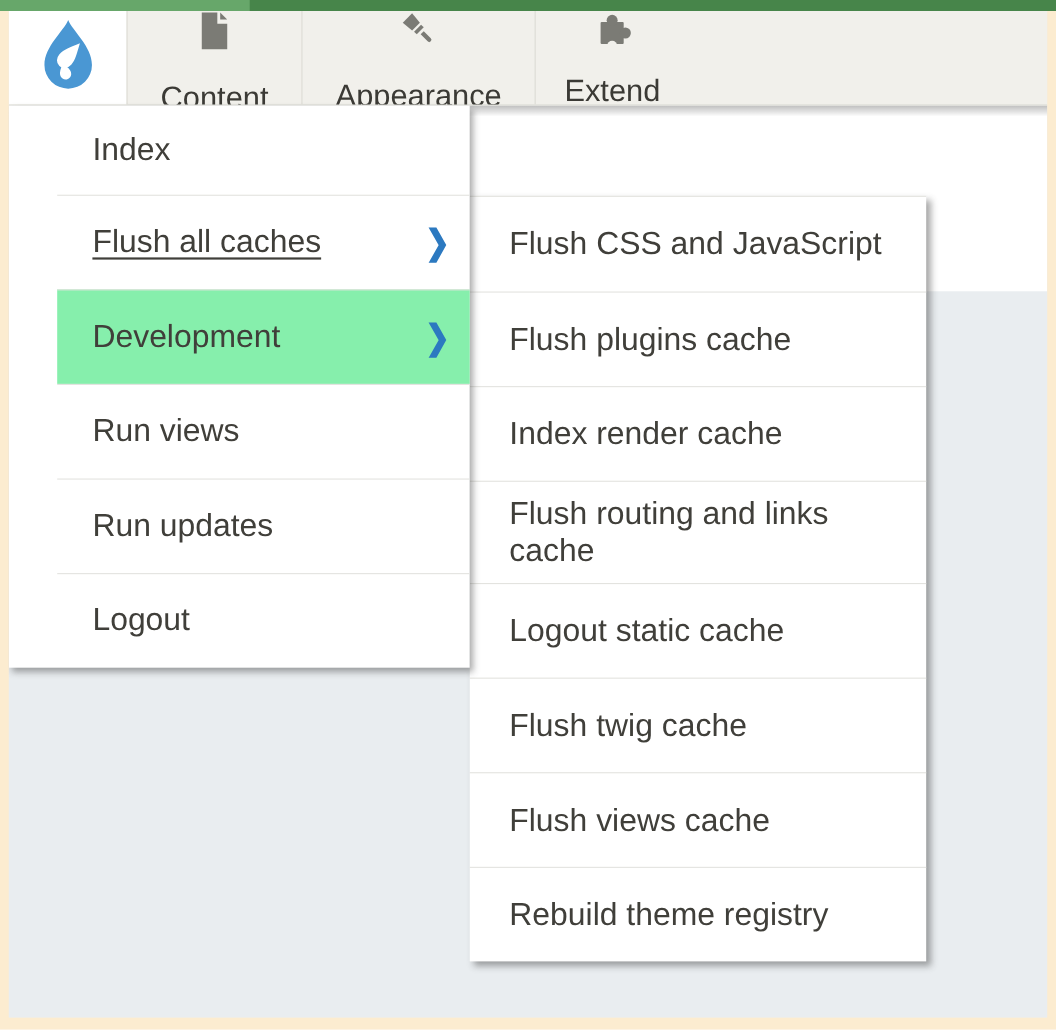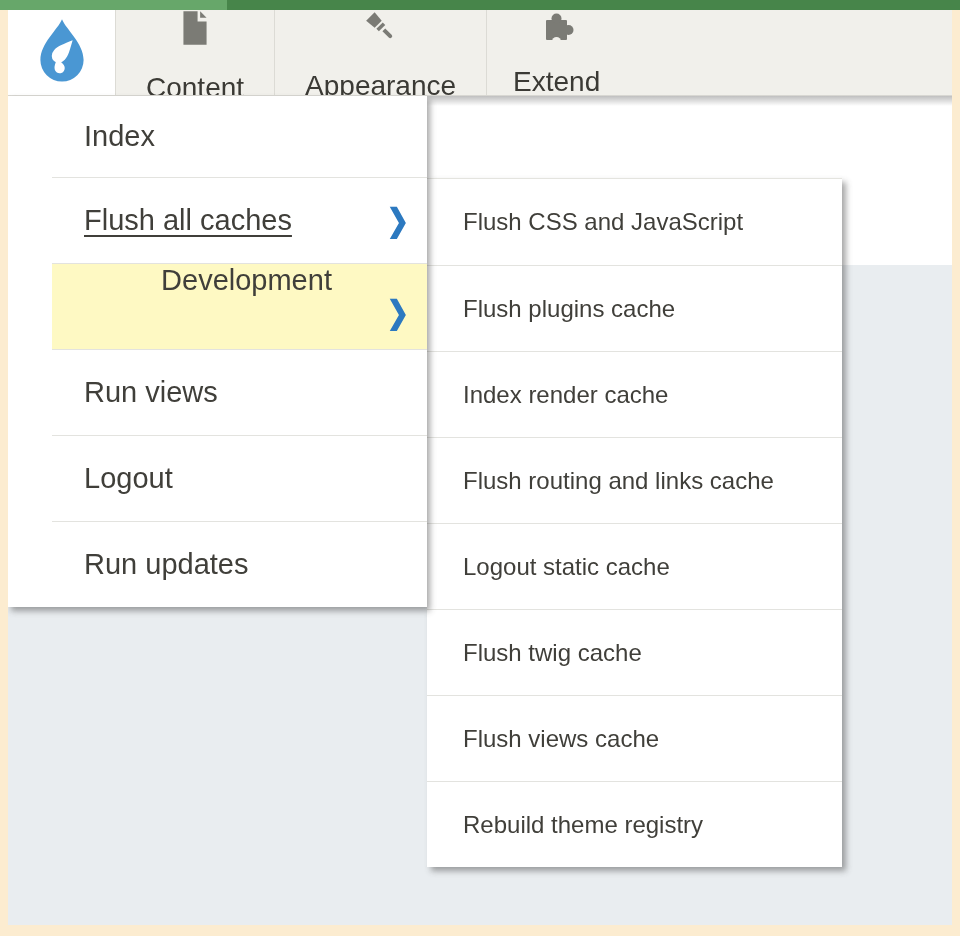--- a/index.html
+++ b/index.html
@@ -29,28 +29,28 @@
   .tab .label{font-size:28px;color:#3b3a35;}
   .tab svg{flex:0 0 auto;}
 
   
   .menu{position:absolute;left:0;top:86px;width:419px;background:#ffffff;z-index:5;
     box-shadow:3px 4px 6px rgba(60,60,60,0.45);}
   .menu .item{height:86px;box-sizing:border-box;display:flex;align-items:center;
     padding:0 18px 0 32px;border-top:1px solid #e3e3df;font-size:29px;color:#403f3a;cursor:pointer;margin-left:44px;}
   .menu .item:first-child{height:81px;border-top:none;}
   .menu .item.linked .label{text-decoration:underline;text-underline-offset:5px;text-decoration-thickness:2px;}
-  .menu .item.hovered{background:#fef9c3;flex-direction:column;}
+  .menu .item.hovered{background:#86efac;}
   .chev{margin-left:auto;color:#2c79c0;font-size:27px;font-weight:bold;transform:scaleY(1.15);}
 
   
   .submenu{position:absolute;left:419px;top:168px;width:415px;background:#ffffff;z-index:4;
     border-top:1px solid #e4e4df;box-shadow:4px 4px 6px rgba(60,60,60,0.45);}
   .submenu .item{min-height:86px;box-sizing:border-box;display:flex;align-items:center;
-    padding:12px 20px 12px 36px;border-top:1px solid #e3e3df;font-size:24px;line-height:34px;color:#403f3a;cursor:pointer;}
+    padding:12px 20px 12px 36px;border-top:1px solid #e3e3df;font-size:29px;line-height:34px;color:#403f3a;cursor:pointer;}
   .submenu .item:first-child{border-top:none;}
 </style>
 </head>
 <body>
 
 <div class="screen">
 
   <div class="greenbar">
     <div class="light"></div>
   </div>
@@ -117,24 +117,24 @@
         <span class="chev">❯</span>
       </div>
       <div class="item hovered">
         <span class="label">Development</span>
         <span class="chev">❯</span>
       </div>
       <div class="item">
         <span class="label">Run views</span>
       </div>
       <div class="item">
-        <span class="label">Logout</span>
+        <span class="label">Run updates</span>
       </div>
       <div class="item">
-        <span class="label">Run updates</span>
+        <span class="label">Logout</span>
       </div>
     </div>
 
     <div class="submenu">
       <div class="item">
         <span class="label">Flush CSS and JavaScript</span>
       </div>
       <div class="item">
         <span class="label">Flush plugins cache</span>
       </div>

